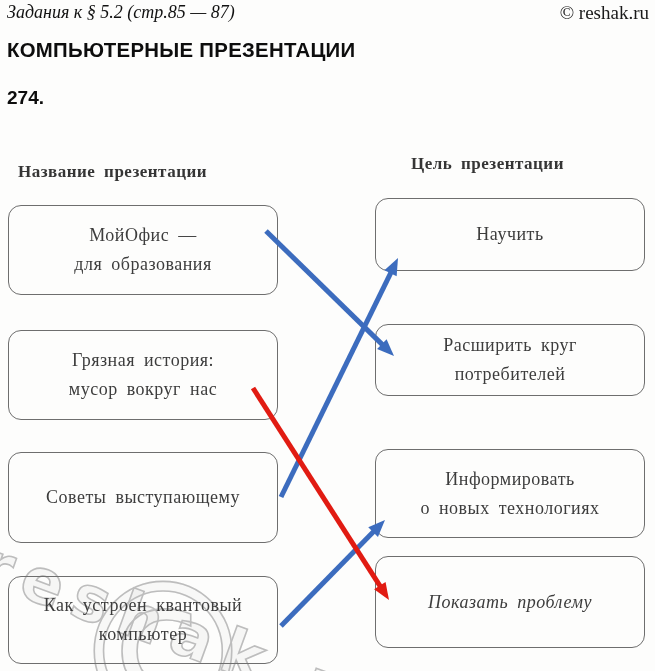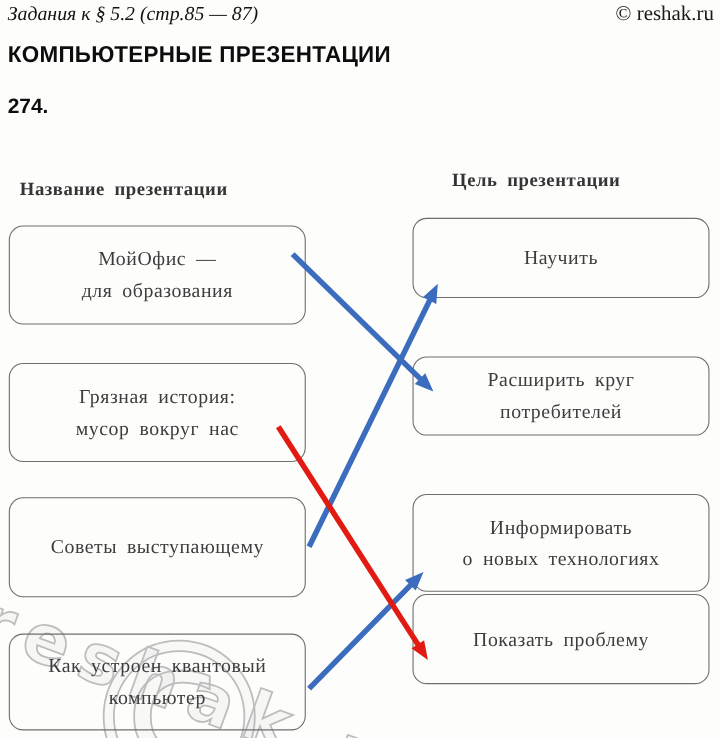--- a/index.html
+++ b/index.html
@@ -76,21 +76,21 @@
   }
   .box.l{left:8px;width:270px;}
   .box.r{left:375px;width:270px;}
   .l1{top:205px;height:90px;}
   .l2{top:330px;height:90px;}
   .l3{top:452px;height:91px;}
   .l4{top:576px;height:88px;}
   .r1{top:198px;height:73px;}
   .r2{top:324px;height:72px;}
   .r3{top:449px;height:89px;}
-  .r4{top:540px;height:82px;}
+  .r4{top:556px;height:92px;font-style:italic;}
   
   #arrow-layer{
     position:absolute;left:0;top:0;width:655px;height:671px;
     pointer-events:none;
   }
 </style>
 </head>
 <body>
 
 <div class="page">

